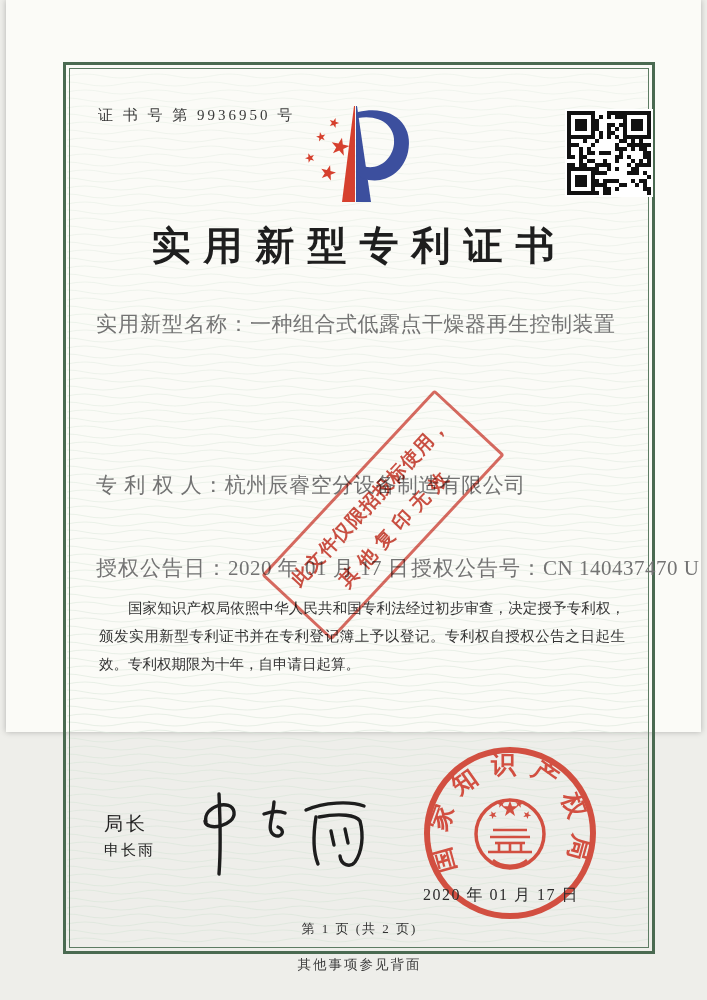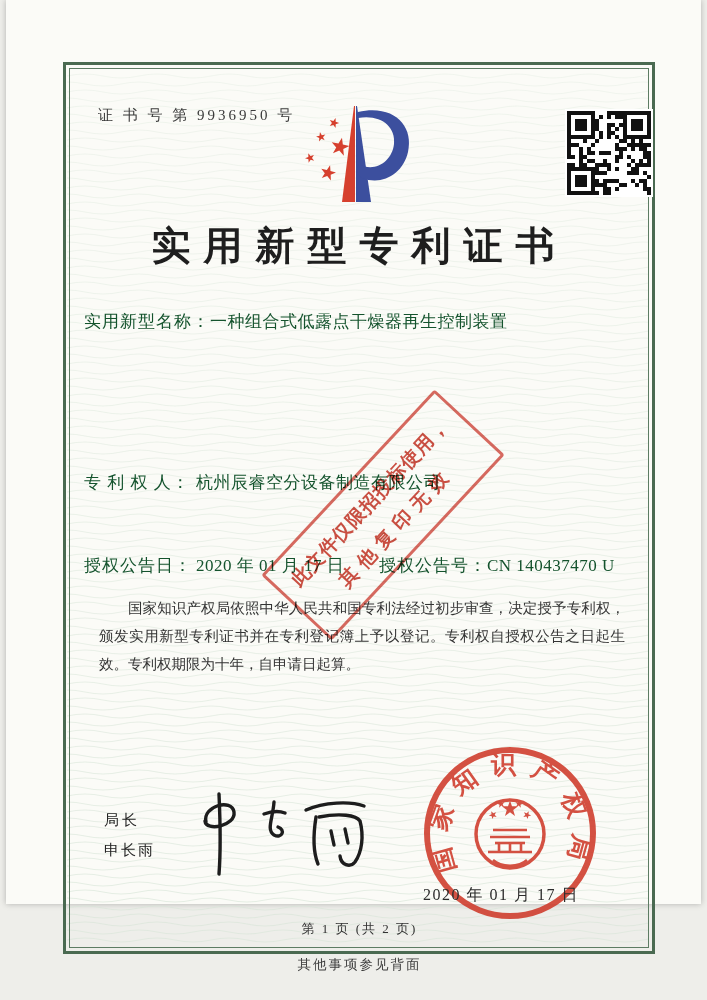--- a/index.html
+++ b/index.html
@@ -3,50 +3,50 @@
 <meta charset="utf-8">
 <style>
   html,body{margin:0;padding:0;}
   body{
     width:707px;height:1000px;position:relative;
     background:#eeeeea;
     font-family:"Liberation Serif","DejaVu Serif",serif;
     overflow:hidden;
   }
   .page{
-    position:absolute;left:6px;top:0px;width:695px;height:904px;
+    position:absolute;left:6px;top:0px;width:695px;height:732px;
     background:#fbfbf7;
     box-shadow:0 0 6px rgba(0,0,0,.25);
   }
   .frame{
     position:absolute;left:57px;top:62px;width:586px;height:886px;
     border:3px solid #4a6a51;
   }
   .frame-inner{
     position:absolute;inset:3px;border:1px solid #5d7c63;
   }
   #waves{position:absolute;left:1px;top:1px;pointer-events:none;}
   .abs{position:absolute;}
   .cert-no{
     left:92px;top:106px;font-size:15px;letter-spacing:3px;color:#3b3b3b;
   }
   .title{
     left:0;top:219px;width:707px;text-align:center;
     font-size:39px;font-weight:600;letter-spacing:13px;color:#1e1e1e;
   }
-  .frow{left:78px;width:545px;font-size:17px;color:#14532d;white-space:nowrap;}
+  .frow{left:90px;width:545px;font-size:21px;color:#737373;white-space:nowrap;}
   .flabel{display:inline-block;min-width:112px;letter-spacing:1px;}
   .fvalue{letter-spacing:.5px;}
   .fvalue1{display:inline-block;width:183px;letter-spacing:.5px;}
   .body-text{
     left:90px;top:592px;width:532px;font-size:14.5px;line-height:1.92;
     color:#333;text-align:justify;
   }
   .body-text p{margin:3px;text-indent:2em;}
-  .sig-role{left:98px;top:811px;font-size:15px;letter-spacing:3px;color:#222;}
+  .sig-role{left:98px;top:811px;font-size:19px;letter-spacing:3px;color:#222;}
   .sig-name{left:98px;top:841px;font-size:15px;letter-spacing:2px;color:#222;}
   #signature{left:182px;top:786px;}
   #seal{left:413px;top:742px;}
   .seal-date{left:417px;top:885px;font-size:16px;letter-spacing:1.5px;color:#2c2c2c;}
   .page-no{left:0;top:920px;width:707px;text-align:center;font-size:13px;color:#333;letter-spacing:2px;}
   .back-note{left:0;top:956px;width:707px;text-align:center;font-size:13.5px;color:#3c3c3c;letter-spacing:2px;}
   .stamp{
     left:250px;top:467px;width:248px;height:90px;
     border:3px solid rgba(202,44,31,.8);
     border-radius:3px;

